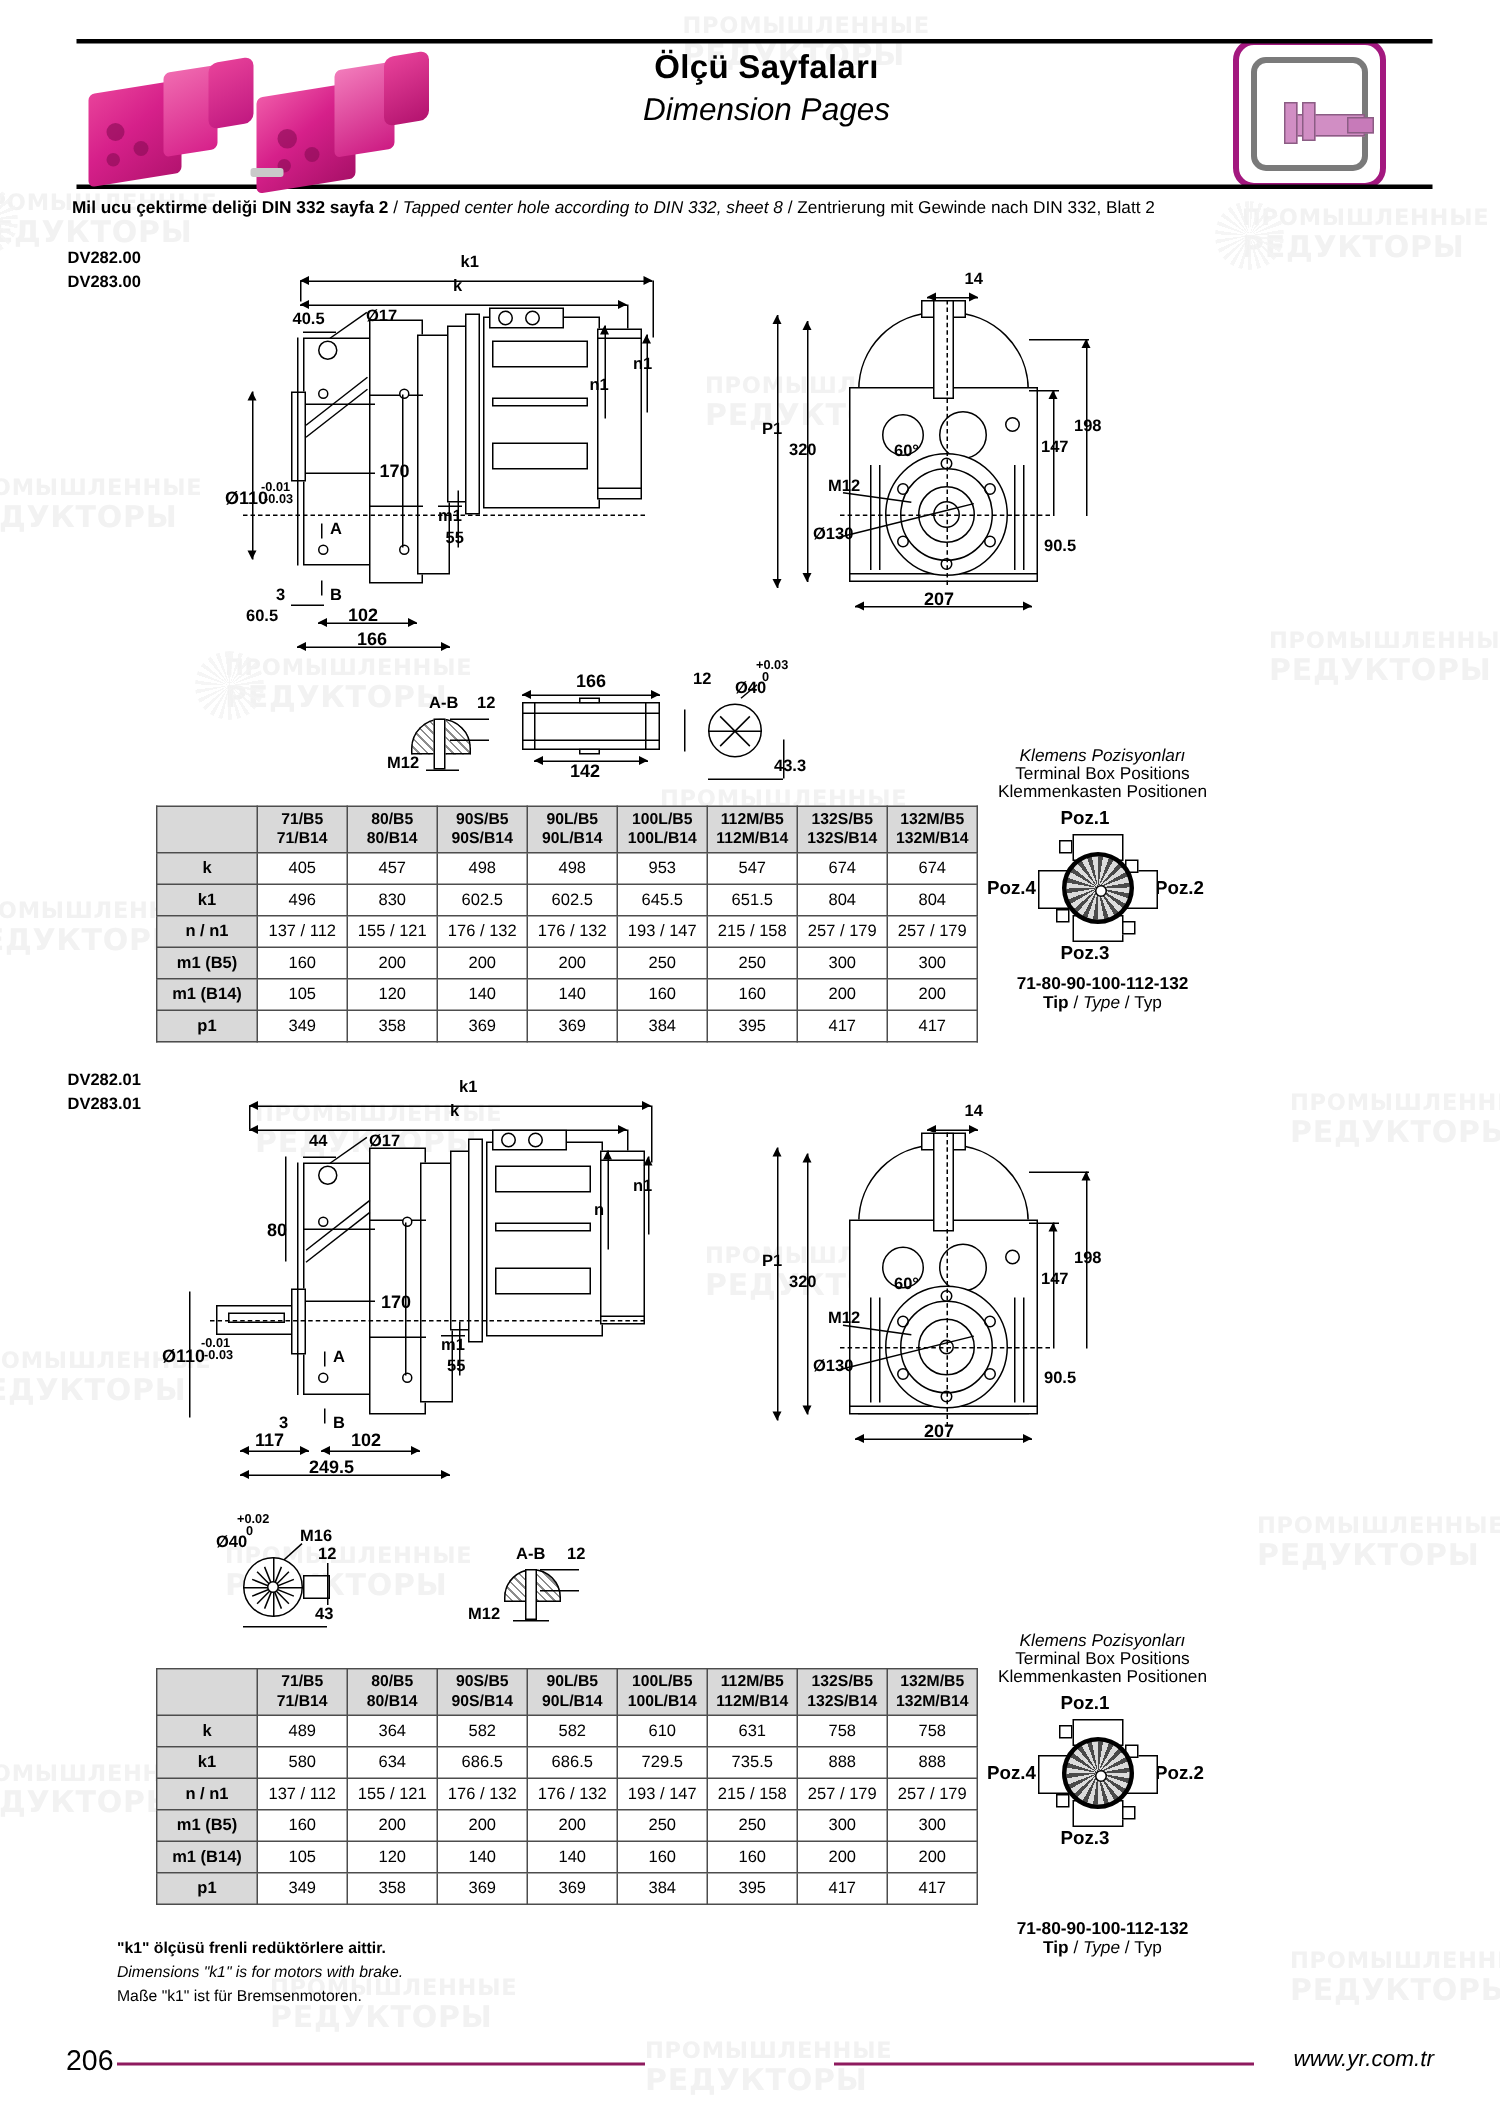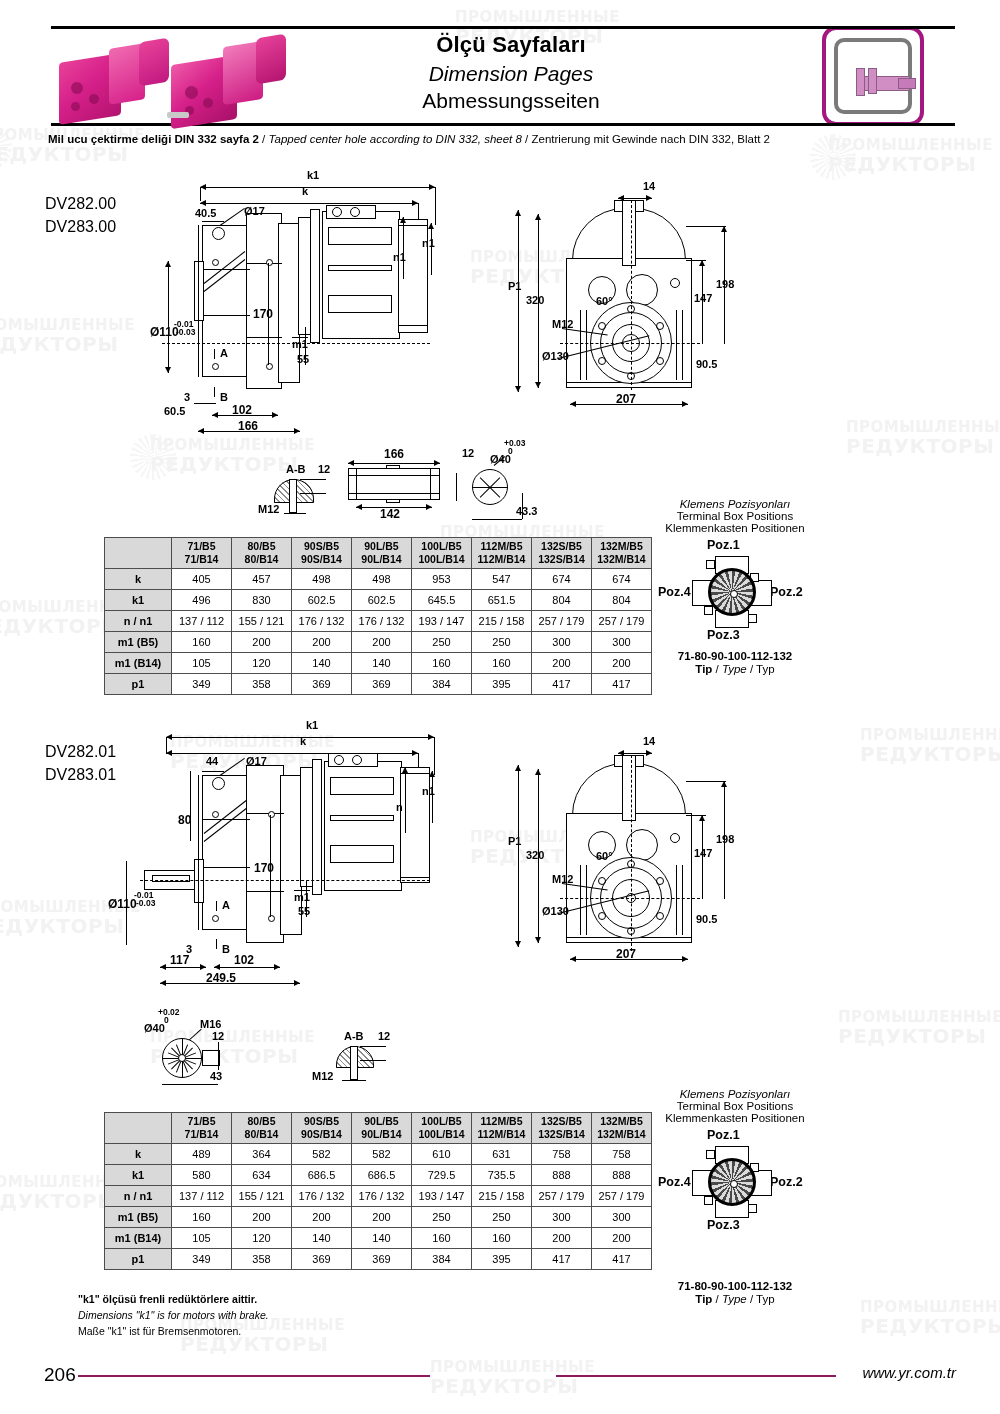--- a/index.html
+++ b/index.html
@@ -57,21 +57,21 @@
      background:#d18ec4;border:1px solid #8b5d84;}
   .cal-jaw1{position:absolute;left:18px;top:26px;width:7px;height:26px;background:#d18ec4;border:1px solid #8b5d84;}
   .cal-jaw2{position:absolute;left:30px;top:26px;width:7px;height:24px;background:#d18ec4;border:1px solid #8b5d84;}
   .cal-tail{position:absolute;left:60px;top:36px;width:16px;height:9px;background:#c77ab9;border:1px solid #8b5d84;}
 
   .din-note{position:absolute;left:48px;top:133px;font-size:11.5px;z-index:2;white-space:nowrap;}
   .din-note b{font-weight:bold;}
   .din-note i{font-style:italic;}
 
   
-  .model{position:absolute;z-index:3;font-size:16px;font-weight:normal;line-height:1.42;margin-top:28px;}
+  .model{position:absolute;z-index:3;font-size:11px;font-weight:bold;line-height:1.42;}
 
   
   .dwg{position:absolute;z-index:2;}
   .ln{position:absolute;background:#000;}
   .h1{height:1px;} .v1{width:1px;}
   .box{position:absolute;border:1px solid #000;box-sizing:border-box;background:#fff;}
   .dim{position:absolute;font-size:11px;font-weight:bold;white-space:nowrap;}
   .dimsm{position:absolute;font-size:8.5px;font-weight:bold;white-space:nowrap;line-height:1.05;}
   .dashed{position:absolute;border-top:1px dashed #000;}
   .circ{position:absolute;border:1px solid #000;border-radius:50%;box-sizing:border-box;background:#fff;}
@@ -239,21 +239,20 @@
         <div class="gbox g2c"></div>
       <div class="gdot" style="left:134px;top:56px;width:13px;height:13px;"></div>
       <div class="gdot" style="left:152px;top:68px;width:10px;height:10px;"></div>
       <div class="gdot" style="left:134px;top:76px;width:9px;height:9px;"></div>
       <div style="position:absolute;left:116px;top:82px;width:22px;height:6px;background:#c9c9c9;border-radius:2px;"></div>
     </div>
 
     <div class="hdr-titles">
       <div class="t-tr">Ölçü Sayfaları</div>
       <div class="t-en">Dimension Pages</div>
-      <div class="t-de">Abmessungsseiten</div>
     </div>
   </div>
 
   <div class="caliper-box">
     <div class="caliper-in">
       <div class="cal-body"></div>
         <div class="cal-jaw1"></div>
       <div class="cal-jaw2"></div>
         <div class="cal-tail"></div>
     </div>

